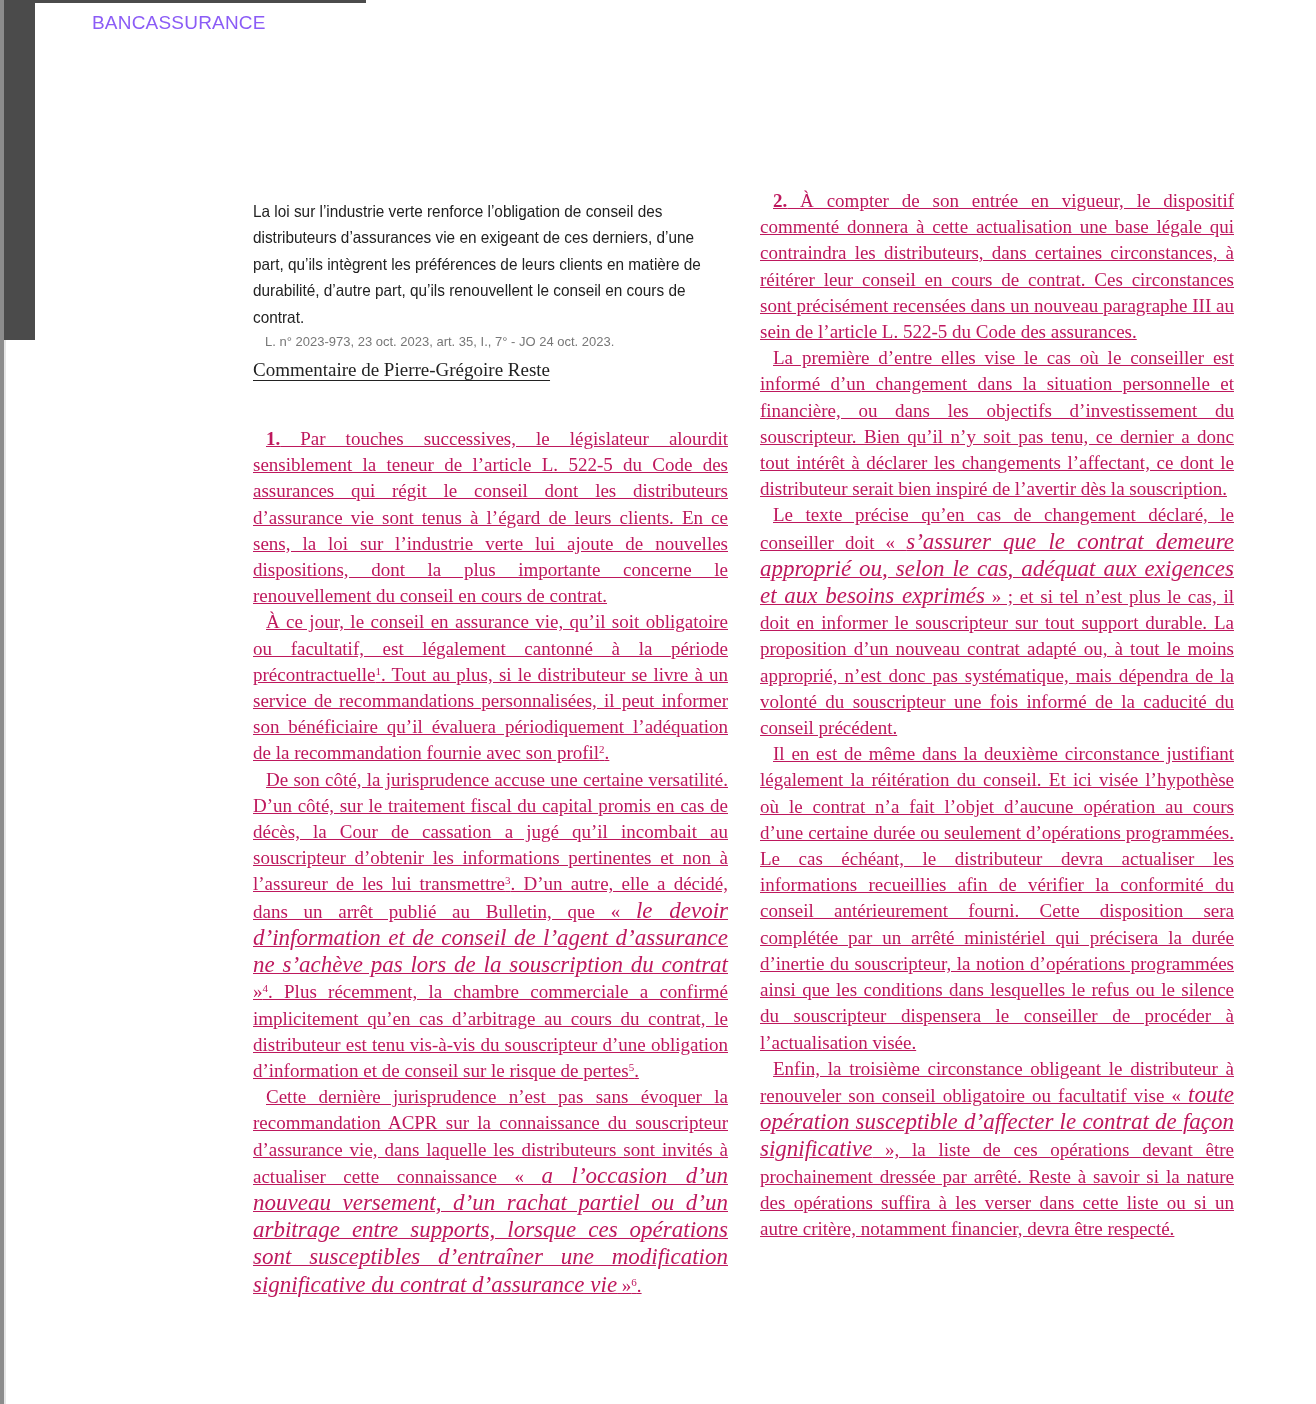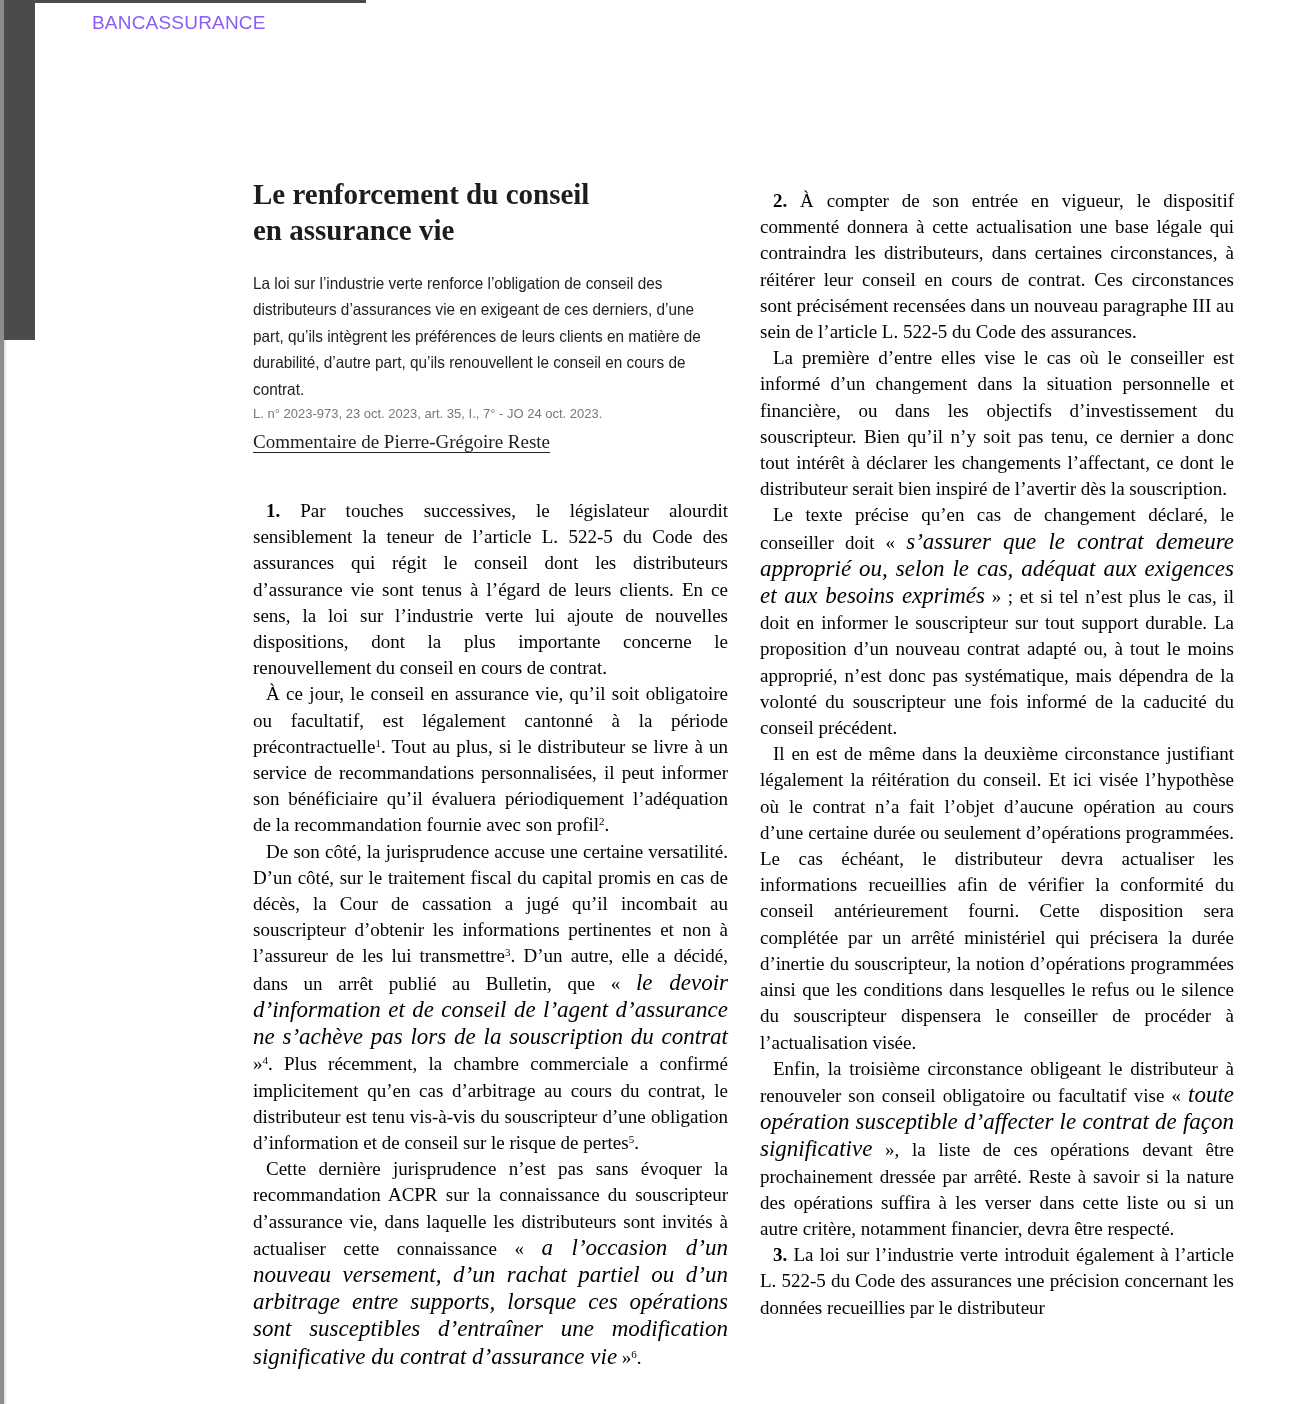--- a/index.html
+++ b/index.html
@@ -24,62 +24,57 @@
     font-family: "Liberation Serif", "DejaVu Serif", serif;
     font-weight: bold; font-size: 29px; line-height: 36px; margin: 0; color: #1d1d1d;
   }
   .abstract {
     font-family: "Liberation Sans", "DejaVu Sans", sans-serif;
     font-size: 16.5px; line-height: 26.4px; margin: 22px 0 0 0; color: #222;
     transform: scaleX(0.93); transform-origin: left top; width: 107%;
   }
   .reference {
     font-family: "Liberation Sans", "DejaVu Sans", sans-serif;
-    font-size: 13px; color: #777; margin: 4px 0 0 0;
+    font-size: 13px; color: #777; margin: 4px 0 0 12px;
   }
   .author {
     font-size: 19px; margin: 10px 0 0 0; display: inline-block;
     text-decoration: underline; text-underline-offset: 4px; color: #222;
   }
   .body-text p {
     margin: 0; font-size: 19px; line-height: 26.2px; text-align: justify;
-    text-indent: 13px; color: #000000; hyphens: auto;
+    text-indent: 13px; color: #be185d; hyphens: auto; text-decoration: underline;
   }
   .num { font-weight: bold; }
   .it { font-style: italic; font-size: 23px; }
   sup { font-size: 11px; vertical-align: 6px; line-height: 0; }
   .left-body { margin-top: 45px; }
 </style>
 </head>
 <body>
 
 <div class="edge-strip"></div>
 <div class="edge-strip2"></div>
 <div class="dark-bar"></div>
 <div class="top-line"></div>
 
 <div class="section-label">BANCASSURANCE</div>
 
 <div class="col col-left">
-  <h1 class="title">
-    <span>Le renforcement du conseil</span><br>
-    <span>en assurance vie</span>
-  </h1>
   <p class="abstract">La loi sur l’industrie verte renforce l’obligation de conseil des distributeurs d’assurances vie en exigeant de ces derniers, d’une part, qu’ils intègrent les préférences de leurs clients en matière de durabilité, d’autre part, qu’ils renouvellent le conseil en cours de contrat.</p>
   <p class="reference">L. n°  2023-973, 23 oct. 2023, art. 35, I., 7° - JO 24 oct. 2023.</p>
   <span class="author">Commentaire de Pierre-Grégoire Reste</span>
 
   <div class="body-text left-body">
     <p><span class="num">1.</span><span> Par touches successives, le législateur alourdit sensiblement la teneur de l’article L. 522-5 du Code des assurances qui régit le conseil dont les distributeurs d’assurance vie sont tenus à l’égard de leurs clients. En ce sens, la loi sur l’industrie verte lui ajoute de nouvelles dispositions, dont la plus importante concerne le renouvellement du conseil en cours de contrat.</span></p>
     <p><span>À ce jour, le conseil en assurance vie, qu’il soit obligatoire ou facultatif, est légalement cantonné à la période précontractuelle</span><sup>1</sup><span>. Tout au plus, si le distributeur se livre à un service de recommandations personnalisées, il peut informer son bénéficiaire qu’il évaluera périodiquement l’adéquation de la recommandation fournie avec son profil</span><sup>2</sup><span>.</span></p>
     <p><span>De son côté, la jurisprudence accuse une certaine versatilité. D’un côté, sur le traitement fiscal du capital promis en cas de décès, la Cour de cassation a jugé qu’il incombait au souscripteur d’obtenir les informations pertinentes et non à l’assureur de les lui transmettre</span><sup>3</sup><span>. D’un autre, elle a décidé, dans un arrêt publié au Bulletin, que « </span><span class="it">le devoir d’information et de conseil de l’agent d’assurance ne s’achève pas lors de la souscription du contrat</span><span> »</span><sup>4</sup><span>. Plus récemment, la chambre commerciale a confirmé implicitement qu’en cas d’arbitrage au cours du contrat, le distributeur est tenu vis-à-vis du souscripteur d’une obligation d’information et de conseil sur le risque de pertes</span><sup>5</sup><span>.</span></p>
     <p><span>Cette dernière jurisprudence n’est pas sans évoquer la recommandation ACPR sur la connaissance du souscripteur d’assurance vie, dans laquelle les distributeurs sont invités à actualiser cette connaissance « </span><span class="it">a  l’occasion d’un nouveau versement, d’un rachat partiel ou d’un arbitrage entre supports, lorsque ces opérations sont susceptibles d’entraîner une modification significative du contrat d’assurance vie</span><span> »</span><sup>6</sup><span>.</span></p>
   </div>
 </div>
 
 <div class="col col-right body-text">
   <p><span class="num">2.</span><span> À compter de son entrée en vigueur, le dispositif commenté donnera à cette actualisation une base légale qui contraindra les distributeurs, dans certaines circonstances, à réitérer leur conseil en cours de contrat. Ces circonstances sont précisément recensées dans un nouveau paragraphe III au sein de l’article L. 522-5 du Code des assurances.</span></p>
   <p>La première d’entre elles vise le cas où le conseiller est informé d’un changement dans la situation personnelle et financière, ou dans les objectifs d’investissement du souscripteur. Bien qu’il n’y soit pas tenu, ce dernier a donc tout intérêt à déclarer les changements l’affectant, ce dont le distributeur serait bien inspiré de l’avertir dès la souscription.</p>
   <p><span>Le texte précise qu’en cas de changement déclaré, le conseiller doit « </span><span class="it">s’assurer que le contrat demeure approprié ou, selon le cas, adéquat aux exigences et aux besoins exprimés</span><span> » ; et si tel n’est plus le cas, il doit en informer le souscripteur sur tout support durable. La proposition d’un nouveau contrat adapté ou, à tout le moins approprié, n’est donc pas systématique, mais dépendra de la volonté du souscripteur une fois informé de la caducité du conseil précédent.</span></p>
   <p>Il en est de même dans la deuxième circonstance justifiant légalement la réitération du conseil. Et ici visée l’hypothèse où le contrat n’a fait l’objet d’aucune opération au cours d’une certaine durée ou seulement d’opérations programmées. Le cas échéant, le distributeur devra actualiser les informations recueillies afin de vérifier la conformité du conseil antérieurement fourni. Cette disposition sera complétée par un arrêté ministériel qui précisera la durée d’inertie du souscripteur, la notion d’opérations programmées ainsi que les conditions dans lesquelles le refus ou le silence du souscripteur dispensera le conseiller de procéder à l’actualisation visée.</p>
   <p><span>Enfin, la troisième circonstance obligeant le distributeur à renouveler son conseil obligatoire ou facultatif vise « </span><span class="it">toute opération susceptible d’affecter le contrat de façon significative</span><span> », la liste de ces opérations devant être prochainement dressée par arrêté. Reste à savoir si la nature des opérations suffira à les verser dans cette liste ou si un autre critère, notamment financier, devra être respecté.</span></p>
-  <p><span class="num">3.</span><span> La loi sur l’industrie verte introduit également à l’article L. 522-5 du Code des assurances une précision concernant les données recueillies par le distributeur</span></p>
 </div>
 
 </body></html>

